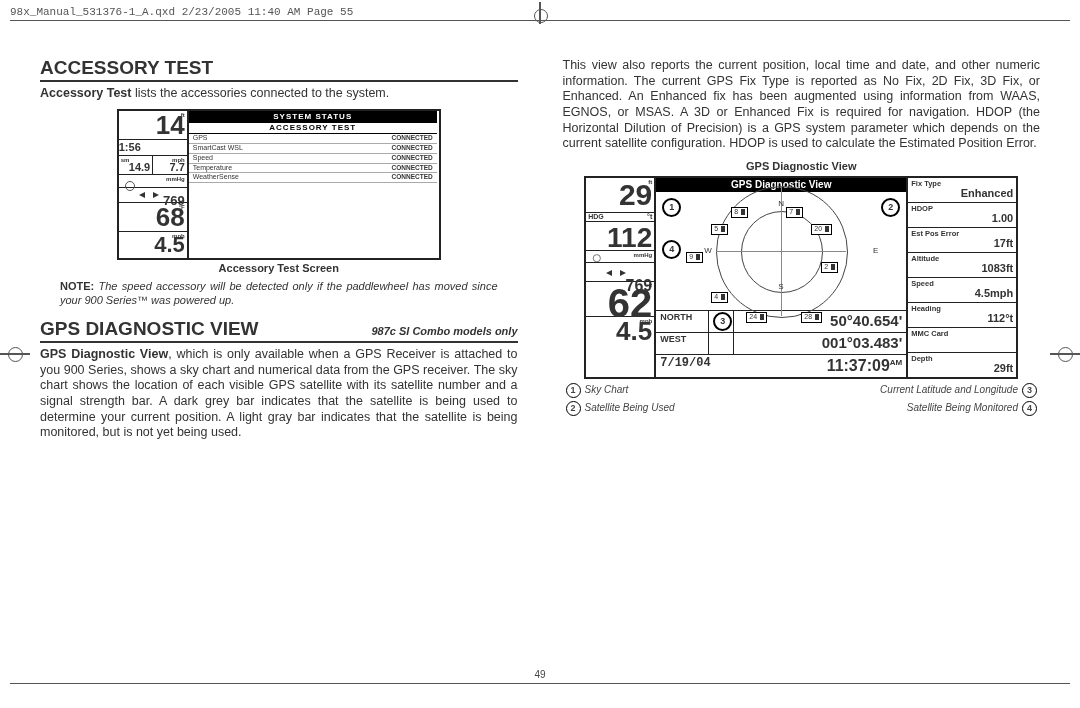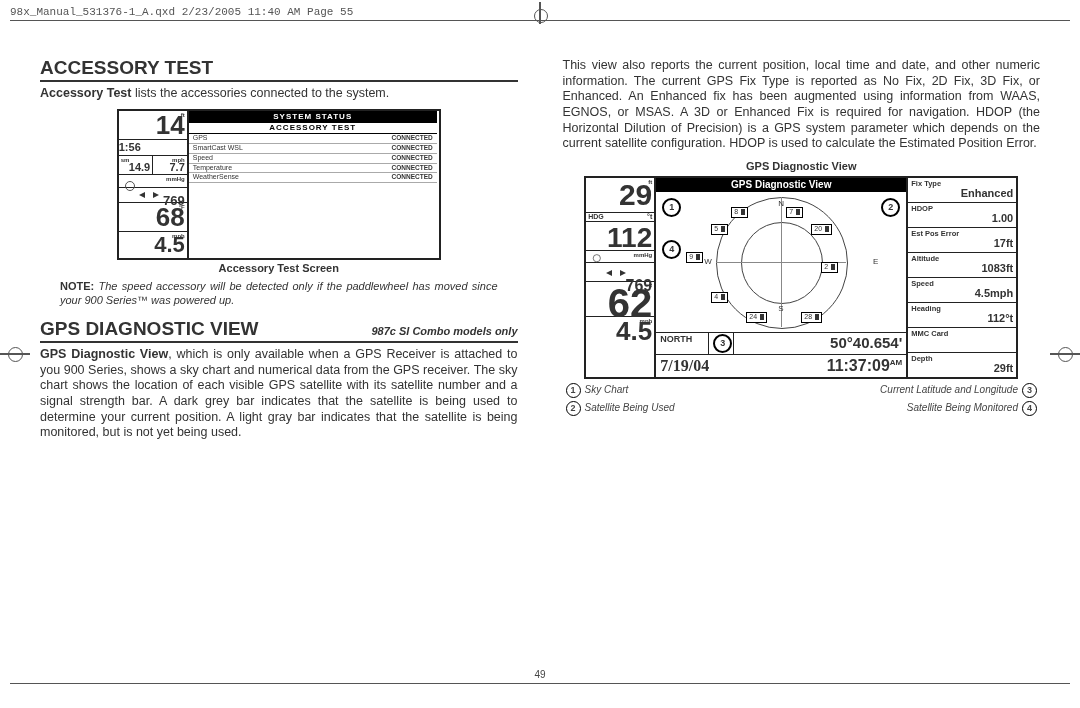--- a/index.html
+++ b/index.html
@@ -359,22 +359,27 @@
               <div class="sat" style="left: 55px; top: 100px;">4<span class="bar"></span></div>
               <div class="sat" style="left: 90px; top: 120px;">24<span class="bar"></span></div>
               <div class="sat" style="left: 145px; top: 120px;">28<span class="bar"></span></div>
             </div>
         </div>
         <div class="gps-row">
           <div class="lab">NORTH</div>
           <div style="width:16px;text-align:center;border-right:1px solid #222"><span class="callout" style="position:static;display:inline-block;vertical-align:middle">3</span></div>
           <div class="val">50°40.654'</div>
         </div>
+        <div class="gps-row">
+          <div class="lab">WEST</div>
+          <div style="width:16px;border-right:1px solid #222"></div>
+          <div class="val">001°03.483'</div>
+        </div>
         <div class="gps-row" style="border-bottom:none">
-          <div style="flex:1;font-size:16px;font-family:Liberation Serif, serif;font-weight:900">7/19/04</div>
+          <div style="flex:1;font-size:12px;font-family:Liberation Mono, monospace;font-weight:900">7/19/04</div>
           <div style="font-size:16px;font-family:'Arial Black',Arial;font-weight:900"><span>11:37:09</span><sup style="font-size:8px">AM</sup></div>
         </div>
       </div>
 
       <div class="gps-r" id="gps-info-col">
           <div class="gps-info">
             <div class="lab">Fix Type</div>
             <div class="val">Enhanced</div>
           </div>
           <div class="gps-info">

